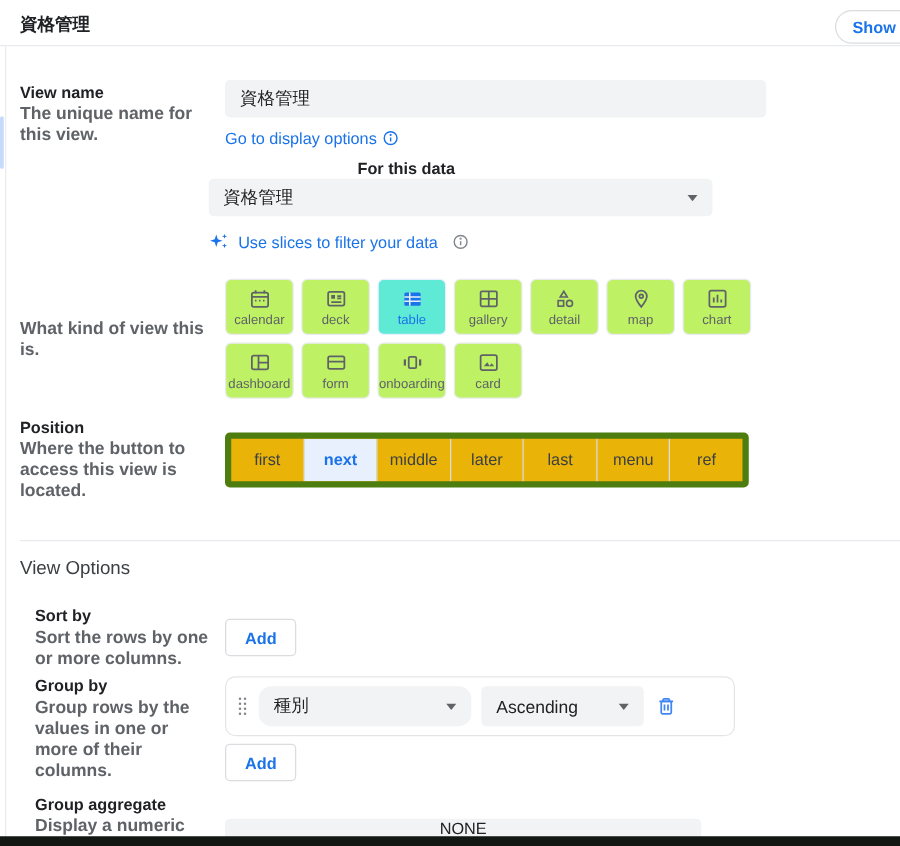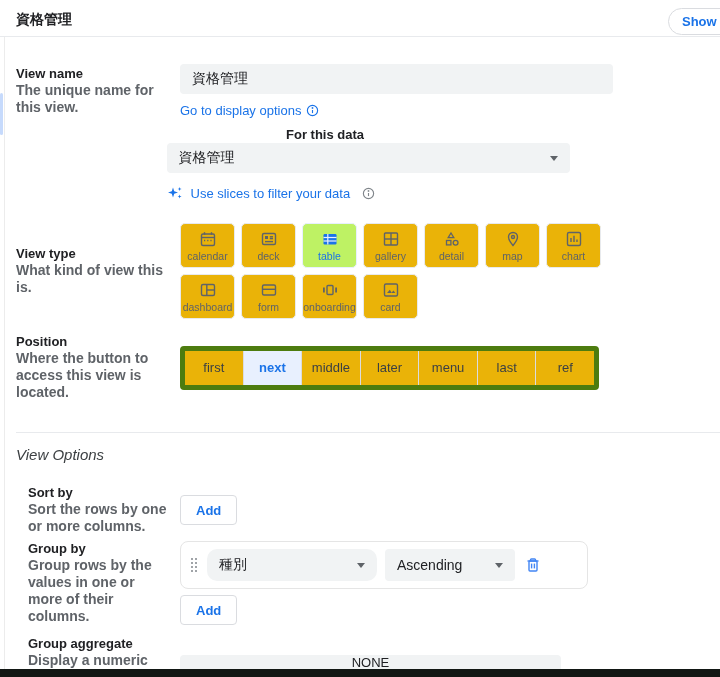--- a/index.html
+++ b/index.html
@@ -43,36 +43,36 @@
   .caret { width:0; height:0; border-left:4.5px solid transparent; border-right:4.5px solid transparent; border-top:5px solid #5f6368; flex:none; }
 
   .link { display:inline-flex; align-items:center; gap:5px; color:#1a73e8; font-size:13px; text-decoration:none; cursor:pointer; }
   .mt-link1 { margin-top:9px; }
   .mt-link2 { margin-top:12px; }
   .info-i { display:inline-block; }
 
   
   .tiles { display:flex; flex-wrap:wrap; gap:6px; width:427px; }
   .tile {
-    width:55px; height:45px; border:1px solid #e8eaed; border-radius:5px; background:#eab308;
+    width:55px; height:45px; border:1px solid #e8eaed; border-radius:5px; background:#bef264;
     display:flex; flex-direction:column; align-items:center; justify-content:center; cursor:pointer;
   }
   .tile .ticon { height:20px; }
   .tile .tlabel { font-size:10.5px; color:#5f6368; margin-top:1px; }
-  .tile.sel { background:#bef264; border-color:#e8f0fe; }
+  .tile.sel { background:#5eead4; border-color:#e8f0fe; }
   .tile.sel .tlabel { color:#1a73e8; }
 
   
   .segbar { display:flex; width:419px; border:5px solid #4d7c0f; border-radius:4px; overflow:hidden; background:#eab308; }
   .seg { flex:1; height:34px; line-height:34px; text-align:center; font-size:13px; color:#3c4043; border-left:1px solid #dadce0; cursor:pointer; }
   .seg:first-child { border-left:none; }
   .seg.sel { background:#e8f0fe; color:#1a73e8; font-weight:600; }
 
   .divider { height:1px; background:#e8eaed; margin:31px 0 0 0; }
-  .section-title { font-size:15px; color:#3c4043; margin:13px 0 0 16px;font-style:italic; }
+  .section-title { font-size:15px; color:#3c4043; margin:13px 0 0 16px; }
 
   .add-btn {
     height:30px; padding:0 15px; background:#fff; border:1px solid #dadce0; border-radius:4px;
     color:#1a73e8; font-size:13px; font-weight:600; cursor:pointer; font-family:"Liberation Sans",sans-serif;
   }
 
   
   .gcard {
     width:408px; height:48px; border:1px solid #e5e5e5; border-radius:8px; background:#fff;
     display:flex; align-items:center; padding:8px; gap:8px;
@@ -152,21 +152,20 @@
                 <circle cx="8" cy="4.9" r="0.4" fill="#80868b"></circle>
             </svg>
           </span>
         </a>
       </div>
     </div>
   </div>
 
   <div class="row" style="margin-top:19px;">
     <div class="lblcol">
-      <div class="flabel">View type</div>
       <div class="fdesc">What kind of view this is.</div>
     </div>
     <div class="ctl">
       <div class="tiles">
 
         <div class="tile">
           <span class="ticon">
             <svg width="20" height="20" viewBox="0 0 20 20" fill="none" stroke="#5f6368" stroke-width="1.4">
               <rect x="3.5" y="5" width="13" height="11.5" rx="1.5"></rect>
               <line x1="3.5" y1="8.5" x2="16.5" y2="8.5"></line>
@@ -300,22 +299,22 @@
     <div class="lblcol">
       <div class="flabel">Position</div>
       <div class="fdesc">Where the button to access this view is located.</div>
     </div>
     <div class="ctl">
       <div class="segbar">
         <div class="seg">first</div>
         <div class="seg sel">next</div>
         <div class="seg">middle</div>
         <div class="seg">later</div>
+        <div class="seg">last</div>
         <div class="seg">menu</div>
-        <div class="seg">last</div>
         <div class="seg">ref</div>
       </div>
     </div>
   </div>
 
 </div>
 
 <div class="divider" style="margin-left:16px;"></div>
 
 <div class="section-title">View Options</div>

